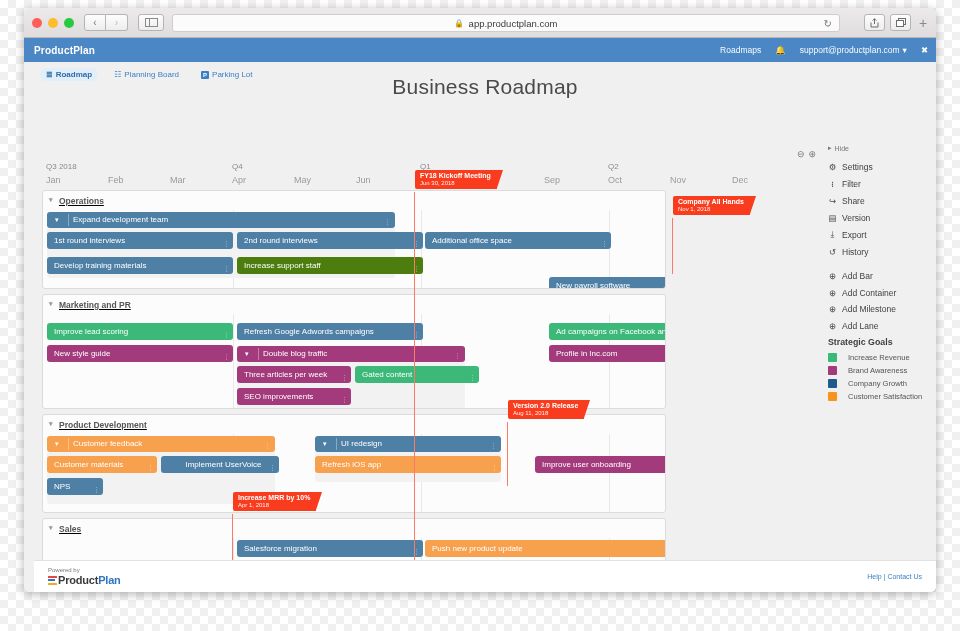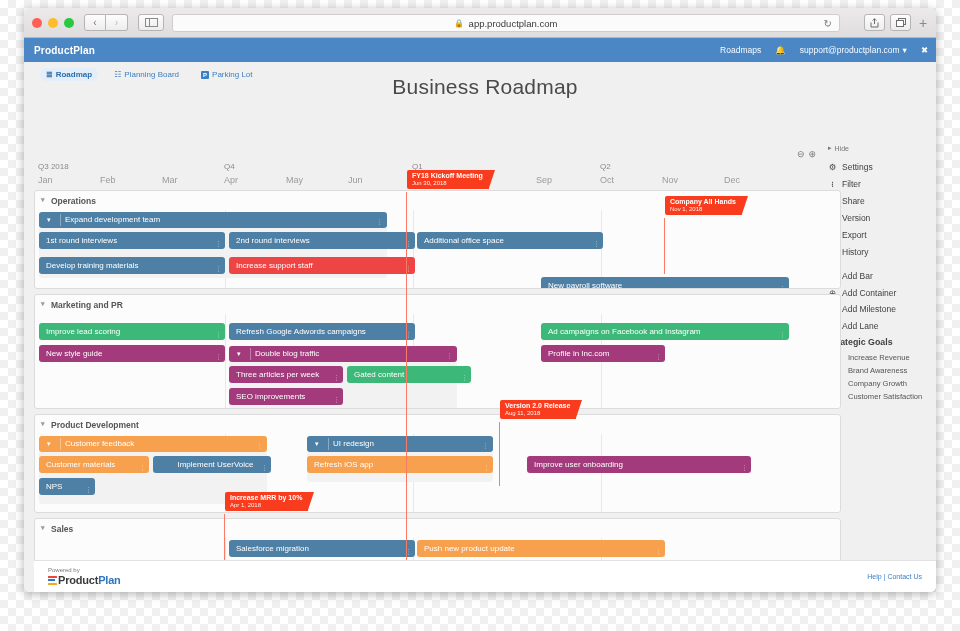--- a/index.html
+++ b/index.html
@@ -163,22 +163,22 @@
   .goals-title { font-weight: bold; font-size: 8.8px; color: #3f3f3f; margin: 5px 0 6px; }
   .goal {
     display: flex; align-items: center; gap: 11px;
     margin-bottom: 4px; font-size: 7.6px; color: #555;
   }
   .swatch { width: 9px; height: 9px; border-radius: 1px; flex: none; }
 
   
   .canvas {
     position: absolute;
-    left: 0; top: 100px;
-    width: 807px; height: 400px;
+    left: 8px; top: 100px;
+    width: 624px; height: 400px; text-decoration: underline;
   }
   .tl-head { position: relative; height: 28px; }
   .q-lbl { position: absolute; top: 0; font-size: 8px; color: #8a8a8a; }
   .m-lbl { position: absolute; top: 13px; font-size: 9px; color: #9a9a9a; }
 
   .lane {
     position: relative;
     background: #fcfcfc;
     border: 1px solid #dcdcdc;
     border-radius: 3px;
@@ -470,21 +470,21 @@
               <div class="lane-title"><span class="chev">▾</span><span>Operations</span></div>
               <div class="lane-body" style="height: 78px;">
                 <div class="gridline" style="left: 190px;"></div>
                 <div class="gridline" style="left: 378px;"></div>
                 <div class="gridline" style="left: 566px;"></div>
                 <div class="cbody" style="left: 4px; top: 18px; width: 348px; height: 50px;"></div>
                 <div class="container-bar" style="left: 4px; top: 2px; width: 348px; background: rgb(78, 127, 165);"><span class="cchev">▾</span><span class="cdiv"></span><span>Expand development team</span><span class="grip">⋮</span></div>
                 <div class="bar" style="left: 4px; top: 22px; width: 186px; background: rgb(78, 127, 165);"><span>1st round interviews</span><span class="grip">⋮</span></div>
                 <div class="bar" style="left: 194px; top: 22px; width: 186px; background: rgb(78, 127, 165);"><span>2nd round interviews</span><span class="grip">⋮</span></div>
                 <div class="bar" style="left: 4px; top: 47px; width: 186px; background: rgb(78, 127, 165);"><span>Develop training materials</span><span class="grip">⋮</span></div>
-                <div class="bar" style="left: 194px; top: 47px; width: 186px; background: #ef4444;"><span>Increase support staff</span><span class="grip">⋮</span></div>
+                <div class="bar" style="left: 194px; top: 47px; width: 186px; background: #4d7c0f;"><span>Increase support staff</span><span class="grip">⋮</span></div>
                 <div class="bar" style="left: 382px; top: 22px; width: 186px; background: rgb(78, 127, 165);"><span>Additional office space</span><span class="grip">⋮</span></div>
                 <div class="bar" style="left: 506px; top: 67px; width: 248px; background: rgb(78, 127, 165);"><span>New payroll software</span><span class="grip">⋮</span></div>
               </div>
             </div>
             <div class="lane">
               <div class="lane-title"><span class="chev">▾</span><span>Marketing and PR</span></div>
               <div class="lane-body" style="height: 94px;">
                 <div class="gridline" style="left: 190px;"></div>
                 <div class="gridline" style="left: 378px;"></div>
                 <div class="gridline" style="left: 566px;"></div>

